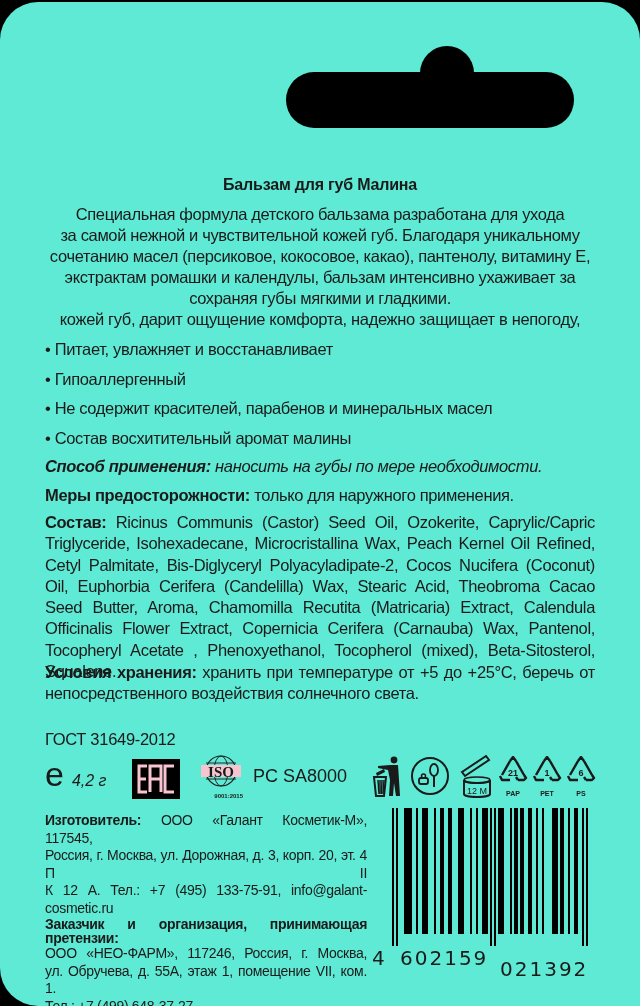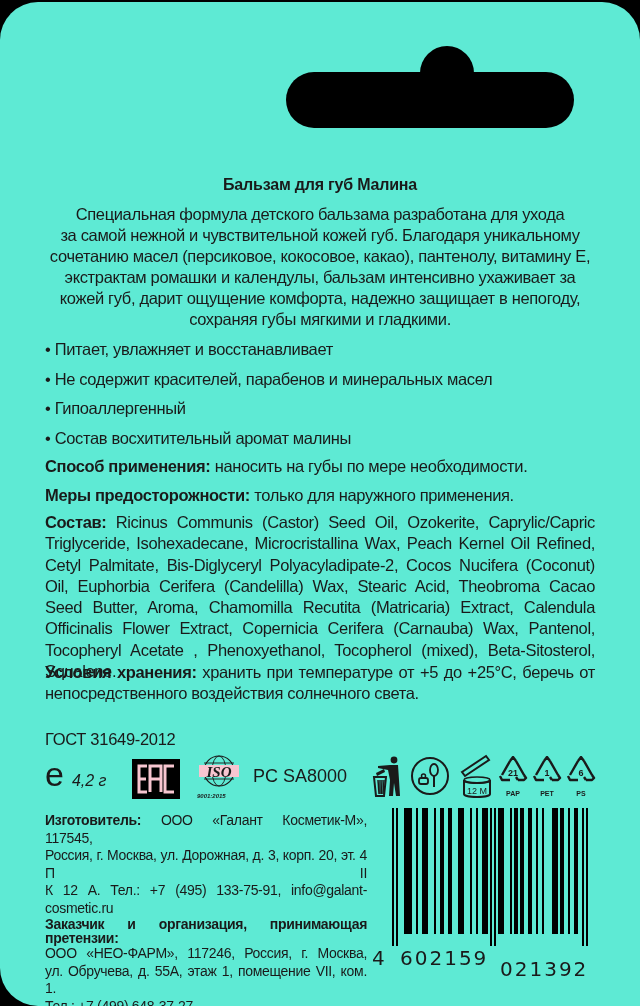--- a/index.html
+++ b/index.html
@@ -20,21 +20,21 @@
   .para { position:absolute; left:45px; width:550px; font-size:16.5px; line-height:21px;
           letter-spacing:-0.35px; }
   .para b { font-weight:bold; }
   .justify { text-align:justify; }
   .gost { position:absolute; left:45px; top:728px; font-size:16.5px; letter-spacing:-0.3px; }
   .weight { position:absolute; left:45px; top:760px; display:flex; align-items:baseline; }
   .e-mark { font-size:34px; line-height:24px; font-family:"Liberation Sans", sans-serif; }
   .weight-val { font-size:16px; margin-left:8px;font-style:italic; }
   .eac { position:absolute; left:132px; top:757px; width:48px; height:40px; background:#000;
          display:flex; align-items:center; justify-content:center; }
-  .iso { position:absolute; left:197px; top:751px; width:46px; height:50px; text-align:left;font-style:italic; }
+  .iso { position:absolute; left:197px; top:751px; width:46px; height:50px; text-align:right; }
   .iso-sub { font-size:6px; font-weight:bold; }
   .sa { position:absolute; left:253px; top:764px; font-weight:normal; font-size:18px;text-align:right; }
   .icon-row { position:absolute; top:754px; }
   .recycle-label { font-size:7px; font-weight:bold; text-align:center; width:30px; }
   .mfr { position:absolute; left:45px; top:810px; width:322px; font-size:14px; line-height:17.5px;
          letter-spacing:-0.3px; text-align:justify; text-align-last:justify; }
   .mfr .last { text-align-last:left; }
   .expiry { position:absolute; left:45px; top:945px; font-size:11.5px; line-height:16px; letter-spacing:-0.3px; }
   .barcode { position:absolute; left:392px; top:806px; width:200px; height:138px; }
   .bc-digits { position:absolute; top:944px; font-size:20px; letter-spacing:2px; font-family:"DejaVu Sans", sans-serif; }
@@ -46,32 +46,32 @@
   <div class="slot-bump"></div>
   <div class="slot"></div>
 
   <div class="title">Бальзам для губ Малина</div>
 
   <div class="intro">
     <div>Специальная формула детского бальзама разработана для ухода</div>
     <div>за самой нежной и чувствительной кожей губ. Благодаря уникальному</div>
     <div>сочетанию масел (персиковое, кокосовое, какао), пантенолу, витамину Е,</div>
     <div>экстрактам ромашки и календулы, бальзам интенсивно ухаживает за</div>
+    <div>сохраняя губы мягкими и гладкими.</div>
     <div>кожей губ, дарит ощущение комфорта, надежно защищает в непогоду,</div>
-    <div>сохраняя губы мягкими и гладкими.</div>
   </div>
 
   <div class="bullets">
     <div>• Питает, увлажняет и восстанавливает</div>
+    <div>• Гипоаллергенный</div>
     <div>• Не содержит красителей, парабенов и минеральных масел</div>
-    <div>• Гипоаллергенный</div>
     <div>• Состав восхитительный аромат малины</div>
   </div>
 
-  <div class="para" style="top:454px;">
+  <div class="para" style="top:454px;font-style:italic;">
     <b>Способ применения:</b><span> наносить на губы по мере необходимости.</span>
   </div>
 
   <div class="para" style="top:483px;">
     <b>Меры предосторожности:</b><span> только для наружного применения.</span>
   </div>
 
   <div class="para justify" style="top:510px; line-height:21.3px;">
     <b>Состав:</b><span> Ricinus Communis (Castor) Seed Oil, Ozokerite, Caprylic/Capric Triglyceride, Isohexadecane, Microcristallina Wax, Peach Kernel Oil Refined, Cetyl Palmitate, Bis-Diglyceryl Polyacyladipate-2, Cocos Nucifera (Coconut) Oil, Euphorbia Cerifera (Candelilla) Wax, Stearic Acid, Theobroma Cacao Seed Butter, Aroma, Chamomilla Recutita (Matricaria) Extract, Calendula Officinalis Flower Extract, Copernicia Cerifera (Carnauba) Wax, Pantenol, Tocopheryl Acetate , Phenoxyethanol, Tocopherol (mixed), Beta-Sitosterol, Squalene.</span>
   </div>

